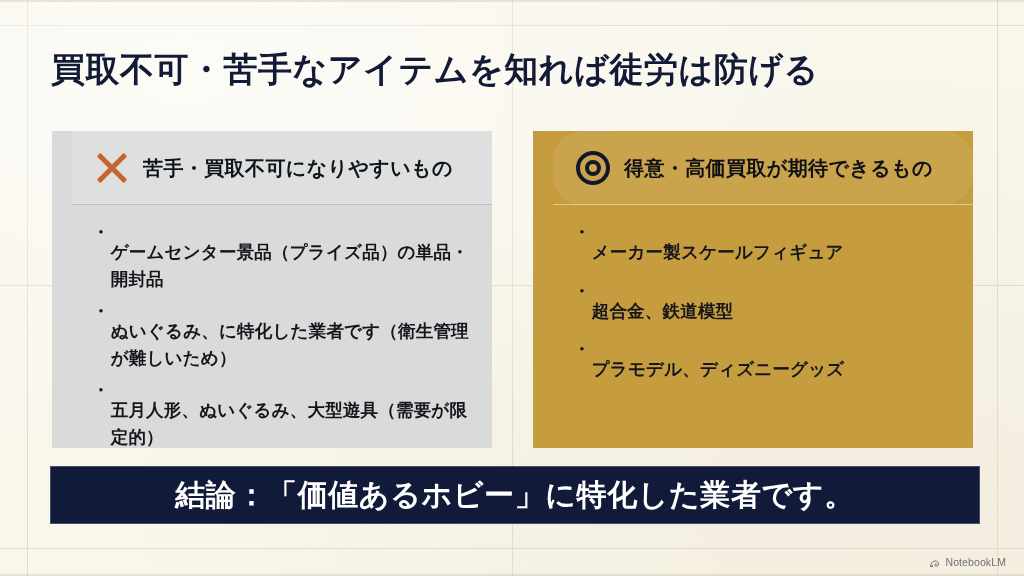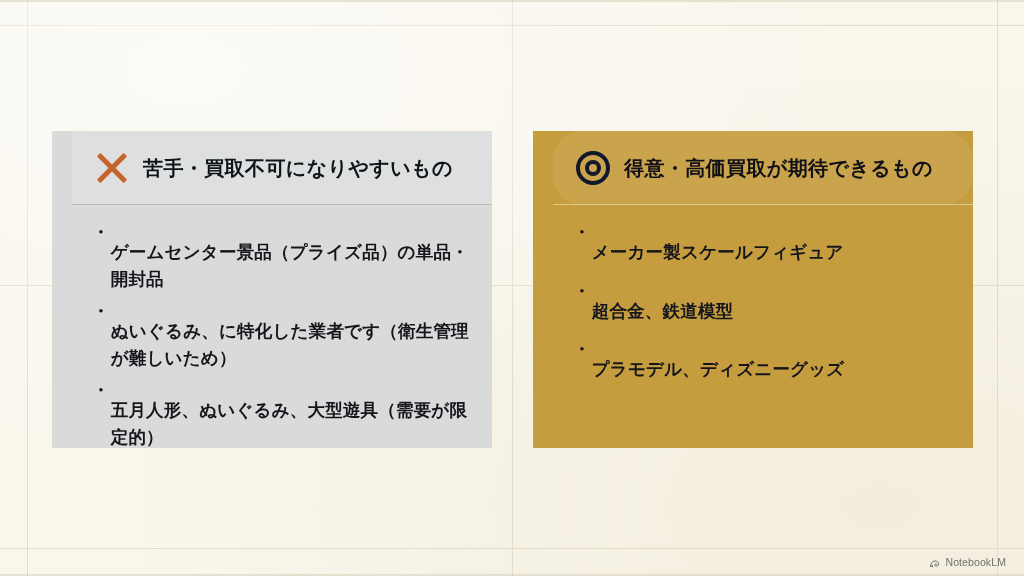--- a/index.html
+++ b/index.html
@@ -259,20 +259,21 @@
     <div class="gl-v" style="left:512px;"></div>
     <div class="gl-v" style="left:997px;"></div>
     <div class="gl-h" style="top:25px;"></div>
     <div class="gl-h" style="top:285px;"></div>
     <div class="gl-h" style="top:548px;"></div>
   </div>
   <div class="paper-tint"></div>
 
   <div class="content">
 
+    <div class="title">買取不可・苦手なアイテムを知れば徒労は防げる</div>
 
     <div class="card left">
       <div class="card-header">
         <div class="hdr-icon">
           <div class="x-glyph">
               <span></span>
               <span></span>
             </div>
         </div>
         <div class="hdr-label">苦手・買取不可になりやすいもの</div>
@@ -309,20 +310,23 @@
           <span class="dot">・</span>
           <span class="btext">超合金、鉄道模型</span>
         </div>
         <div class="bullet">
           <span class="dot">・</span>
           <span class="btext">プラモデル、ディズニーグッズ</span>
         </div>
       </div>
     </div>
 
+    <div class="banner">
+      <div class="banner-text">結論：「価値あるホビー」に特化した業者です。</div>
+    </div>
 
     <div class="watermark">
       <span class="wm-icon">
         <svg viewBox="0 0 24 24" width="12" height="12" aria-hidden="true">
           <path d="M3 17c0-6 4-11 9-11 4 0 7 2.5 7 6 0 2.6-2 4.4-4.4 4.4-1.8 0-3-1-3-2.4 0-1.3 1-2.2 2.2-2.2.8 0 1.4.4 1.6 1" fill="none" stroke="#3b3b3b" stroke-width="2" stroke-linecap="round"></path>
           <circle cx="6.2" cy="16.4" r="2.1" fill="#3b3b3b"></circle>
         </svg>
       </span>
       <span class="wm-text">NotebookLM</span>
     </div>

